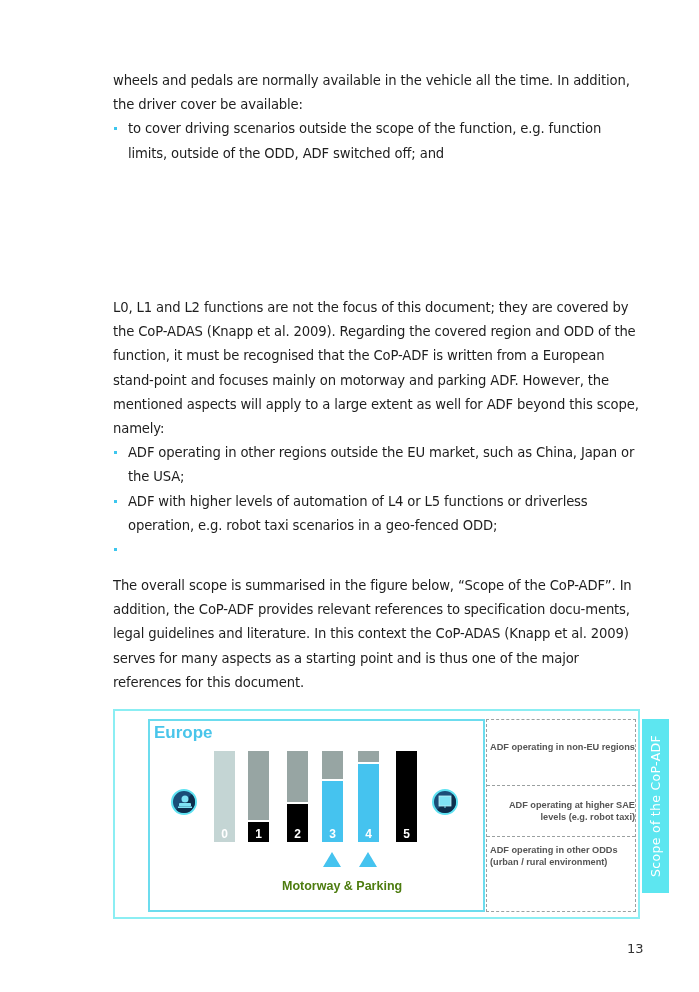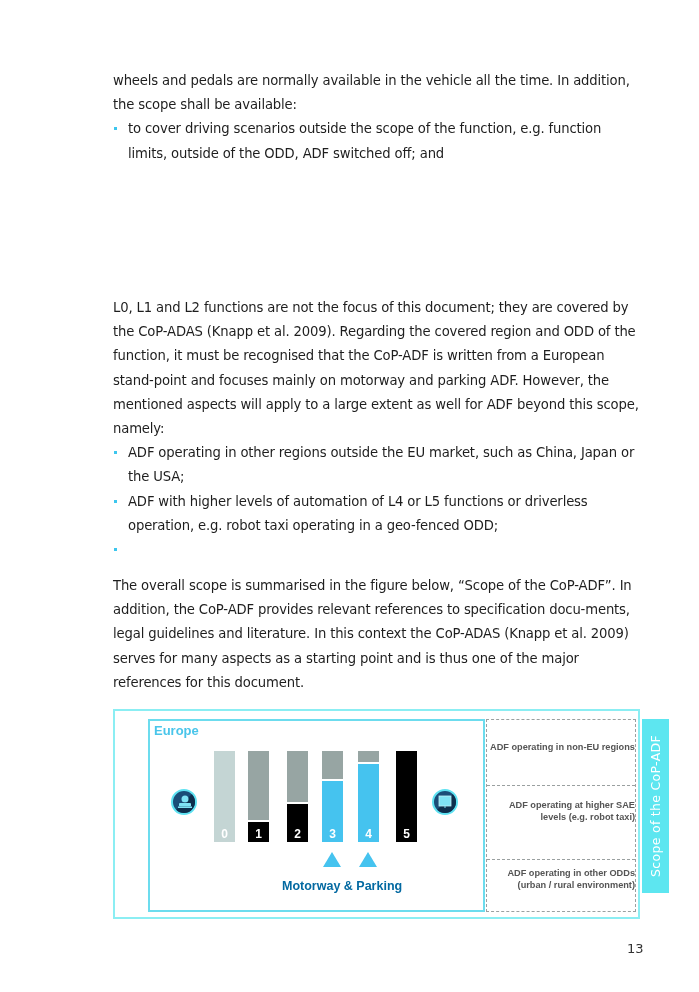--- a/index.html
+++ b/index.html
@@ -9,53 +9,53 @@
   .text-block p { margin:0; }
   .bullets { list-style:none; margin:0; padding:0; }
   .bullets li { position:relative; padding-left:15px; }
   .bullets li .dot { position:absolute; left:1px; top:10px; width:3px; height:3px; background:#3cc6ee; }
   #para1 { top:69px; }
   #para2 { top:296px; }
   #para3 { top:574px; }
 
   .figure-outer { position:absolute; left:113px; top:709px; width:527px; height:210px; border:2px solid #8beef3; box-sizing:border-box; }
   .europe-box { position:absolute; left:148px; top:719px; width:337px; height:193px; border:2px solid #6cdcee; box-sizing:border-box; background:#fff; }
-  .europe-label { position:absolute; left:154px; top:723px; font-family:"Liberation Sans", sans-serif; font-weight:bold; font-size:13px; color:#49c5ea; }
+  .europe-label { position:absolute; left:154px; top:723px; font-family:"Liberation Sans", sans-serif; font-weight:bold; font-size:17px; color:#49c5ea; }
   .bar { position:absolute; width:21px; }
   .bar-seg { position:absolute; left:0; width:100%; }
   .bar-num { position:absolute; bottom:1px; left:0; width:100%; text-align:center; font-family:"Liberation Sans", sans-serif; font-weight:bold; font-size:12px; color:#fff; }
   .tri { position:absolute; width:0; height:0; border-left:9px solid transparent; border-right:9px solid transparent; border-bottom:15px solid #45c3ef; }
-  .mp-label { position:absolute; left:282px; top:879px; font-family:"Liberation Sans", sans-serif; font-weight:bold; font-size:12.5px; color:#0369a1; }
+  .mp-label { position:absolute; left:282px; top:879px; font-family:"Liberation Sans", sans-serif; font-weight:bold; font-size:12.5px; color:#4d7c0f; }
   .circle-icon { position:absolute; width:26px; height:26px; border-radius:50%; background:#1a4d78; border:2px solid #5ee2f2; box-sizing:border-box; overflow:hidden; }
 
   .dashed-box { position:absolute; left:486px; top:719px; width:150px; height:193px; border:1px dashed #9aa0a0; box-sizing:border-box; }
   .dashed-row { position:absolute; left:0; width:100%; box-sizing:border-box; padding:4px 0 0 3px; font-family:"Liberation Sans", sans-serif; font-weight:bold; font-size:9.2px; line-height:11.5px; color:#555; }
   .dashed-row.sep { border-top:1px dashed #9aa0a0; }
 
   .side-tab { position:absolute; left:642px; top:719px; width:27px; height:174px; background:#5de6f0; }
   .side-tab-text { position:absolute; left:655px; top:806px; transform:translate(-50%,-50%) rotate(-90deg); white-space:nowrap; color:#fff; font-size:12.5px; letter-spacing:0.3px; }
 
   .page-number { position:absolute; left:627px; top:941px; font-size:13px; color:#333;text-align:right; }
 </style>
 </head>
 <body>
 
 <div class="text-block" id="para1">
   <p>wheels and pedals are normally available in the vehicle all the time. In addition,</p>
-  <p>the scope shall be available:</p>
+  <p>the driver cover be available:</p>
   <ul class="bullets">
     <li><span class="dot"></span><span>to cover driving scenarios outside the scope of the function, e.g. function limits, outside of the ODD, ADF switched off; and</span></li>
   </ul>
 </div>
 
 <div class="text-block" id="para2">
   <p>L0, L1 and L2 functions are not the focus of this document; they are covered by the CoP-ADAS (Knapp et al. 2009). Regarding the covered region and ODD of the function, it must be recognised that the CoP-ADF is written from a European stand-point and focuses mainly on motorway and parking ADF. However, the mentioned aspects will apply to a large extent as well for ADF beyond this scope, namely:</p>
   <ul class="bullets">
     <li><span class="dot"></span><span>ADF operating in other regions outside the EU market, such as China, Japan or the USA;</span></li>
-    <li><span class="dot"></span><span>ADF with higher levels of automation of L4 or L5 functions or driverless operation, e.g. robot taxi operating in a geo-fenced ODD;</span></li>
+    <li><span class="dot"></span><span>ADF with higher levels of automation of L4 or L5 functions or driverless operation, e.g. robot taxi scenarios in a geo-fenced ODD;</span></li>
     <li><span class="dot"></span></li>
   </ul>
 </div>
 
 <div class="text-block" id="para3">
   <p>The overall scope is summarised in the figure below, “Scope of the CoP-ADF”. In addition, the CoP-ADF provides relevant references to specification docu-ments, legal guidelines and literature. In this context the CoP-ADAS (Knapp et al. 2009) serves for many aspects as a starting point and is thus one of the major references for this document.</p>
 </div>
 
 <div class="figure-outer"></div>
 <div class="europe-box"></div>
@@ -109,19 +109,19 @@
     </div>
   </div>
 
 <div class="tri" style="left:323px; top:852px;"></div>
 <div class="tri" style="left:359px; top:852px;"></div>
 <div class="mp-label">Motorway &amp; Parking</div>
 
 <div class="dashed-box">
   <div class="dashed-row" style="top:18px; height:48px;">ADF operating in non-EU regions</div>
   <div class="dashed-row sep" style="top:65px; height:68px; padding-top:14px;text-align:right;">ADF operating at higher SAE levels (e.g. robot taxi)</div>
-  <div class="dashed-row sep" style="top:139px; height:60px; padding-top:8px;text-align:right;">ADF operating in other ODDs (urban / rural environment)</div>
+  <div class="dashed-row sep" style="top:116px; height:60px; padding-top:8px;">ADF operating in other ODDs (urban / rural environment)</div>
 </div>
 
 <div class="side-tab"></div>
 <div class="side-tab-text">Scope of the CoP-ADF</div>
 
 <div class="page-number">13</div>
 
 </body></html>

